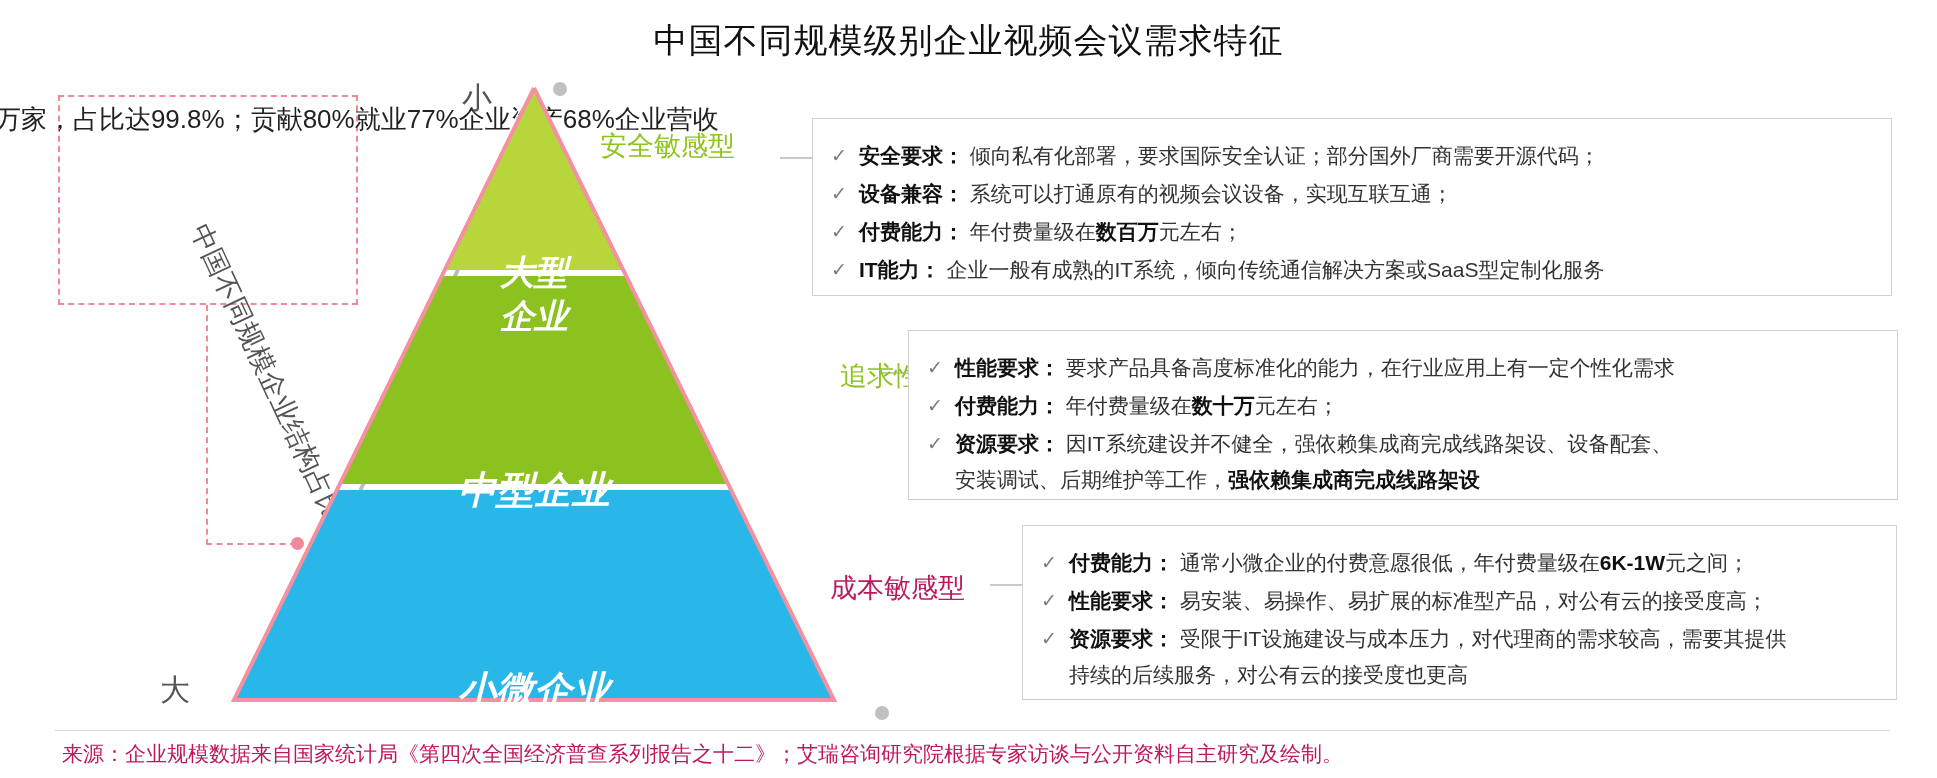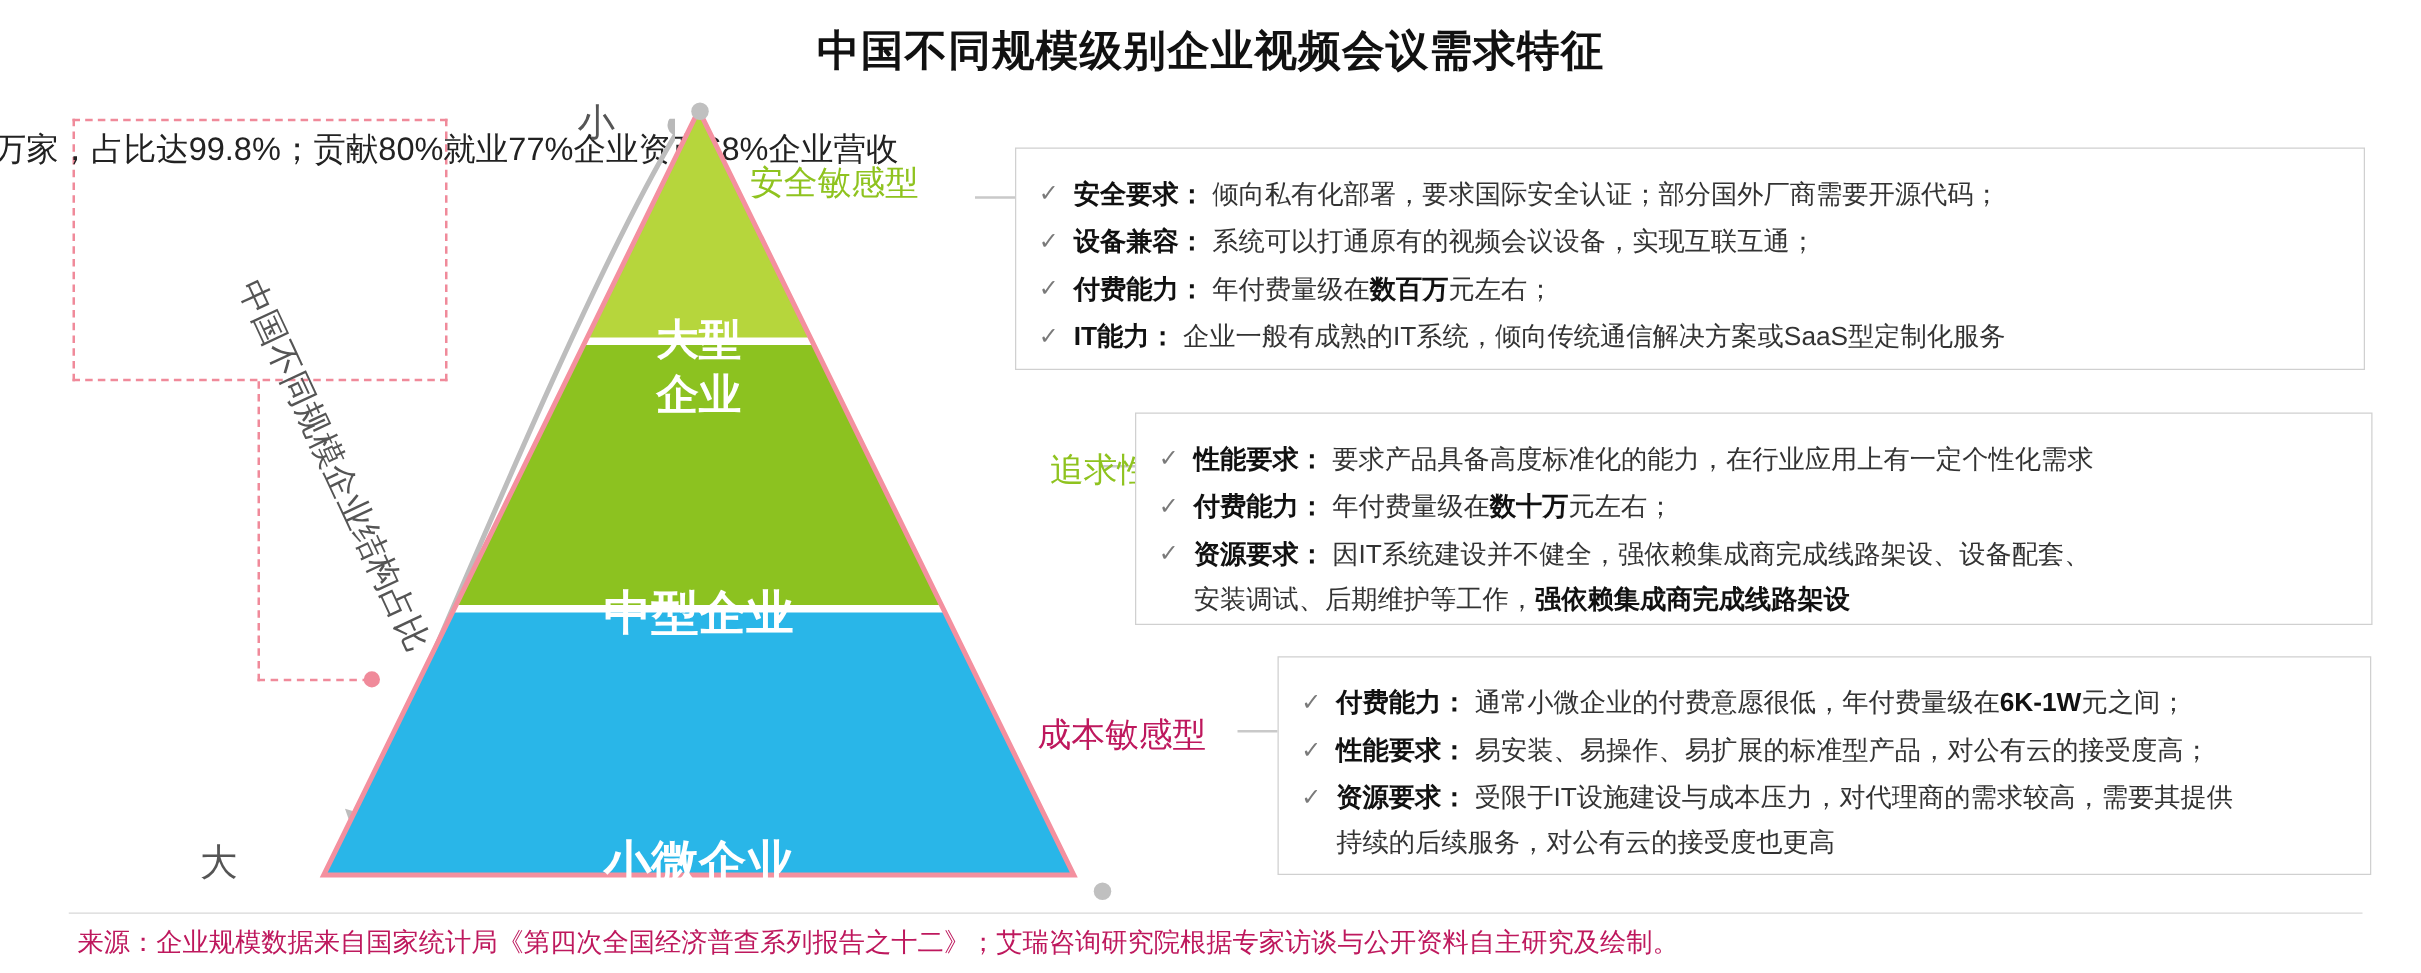--- a/index.html
+++ b/index.html
@@ -23,21 +23,21 @@
   }
 
   
   .title {
     position: absolute;
     top: 18px;
     left: 0;
     width: 100%;
     text-align: center;
     font-size: 34px;
-    font-weight: bold;
+    font-weight: normal;
     color: #111111;
     letter-spacing: 1px;
   }
 
   
   .note-box {
     position: absolute;
     left: 58px;
     top: 95px;
     width: 300px;
@@ -113,24 +113,25 @@
     font-size: 27px;
     color: #555555;
     transform: rotate(65deg);
     transform-origin: left top;
     white-space: nowrap;
   }
 
   
   .pyramid {
     position: absolute;
-    left: 209px;
+    left: 184px;
     top: 80px;
     width: 700px;
     height: 650px;
+    font-style: italic;
   }
   .pyr-label {
     position: absolute;
     color: #ffffff;
     font-weight: bold;
     text-align: center;
     width: 100%;
     pointer-events: none;
   }
   .pyr-label.top {

